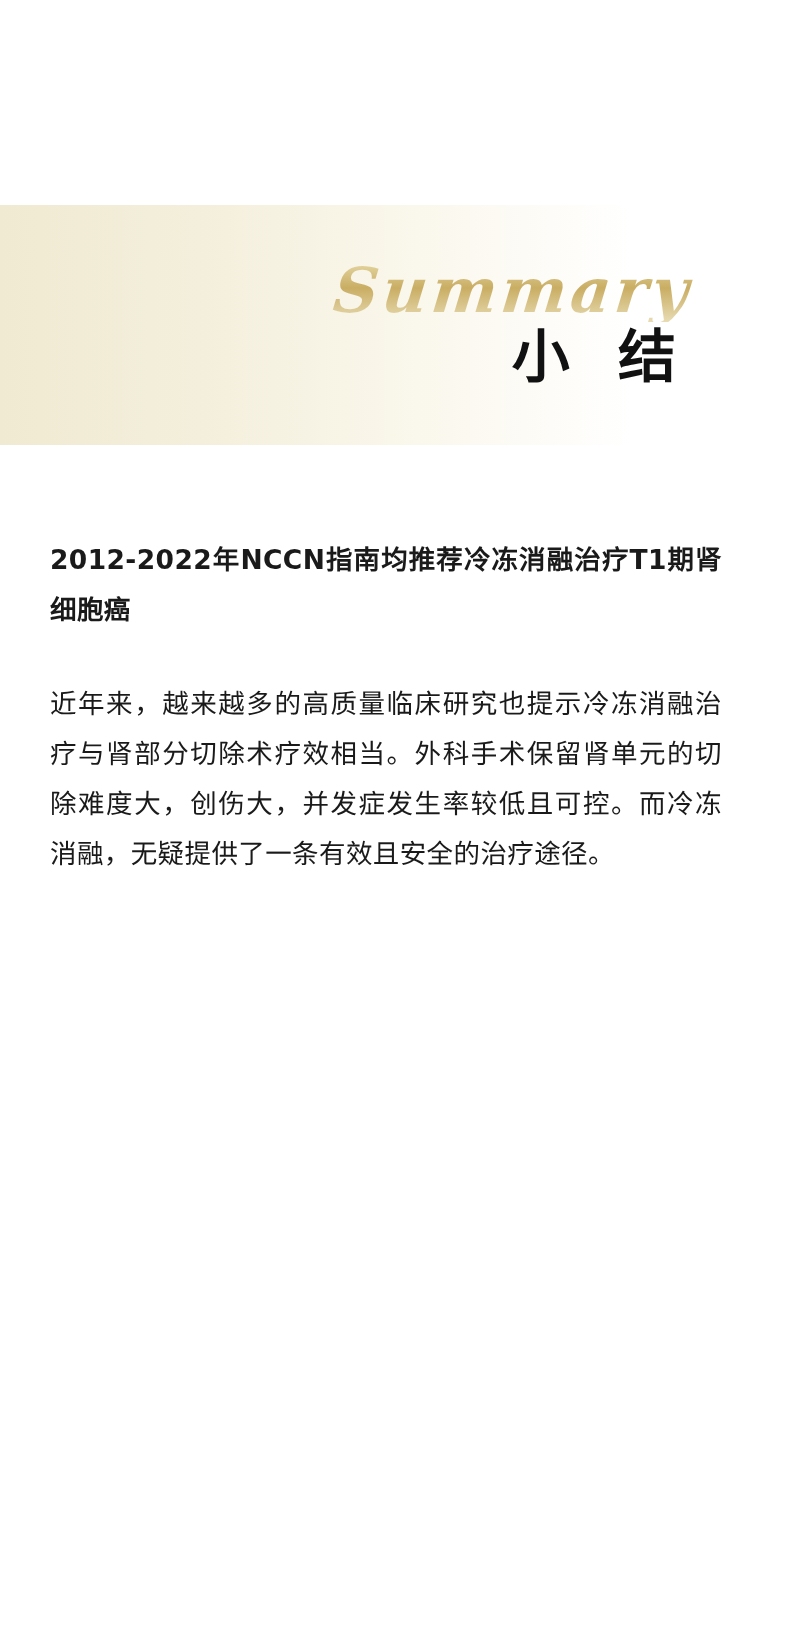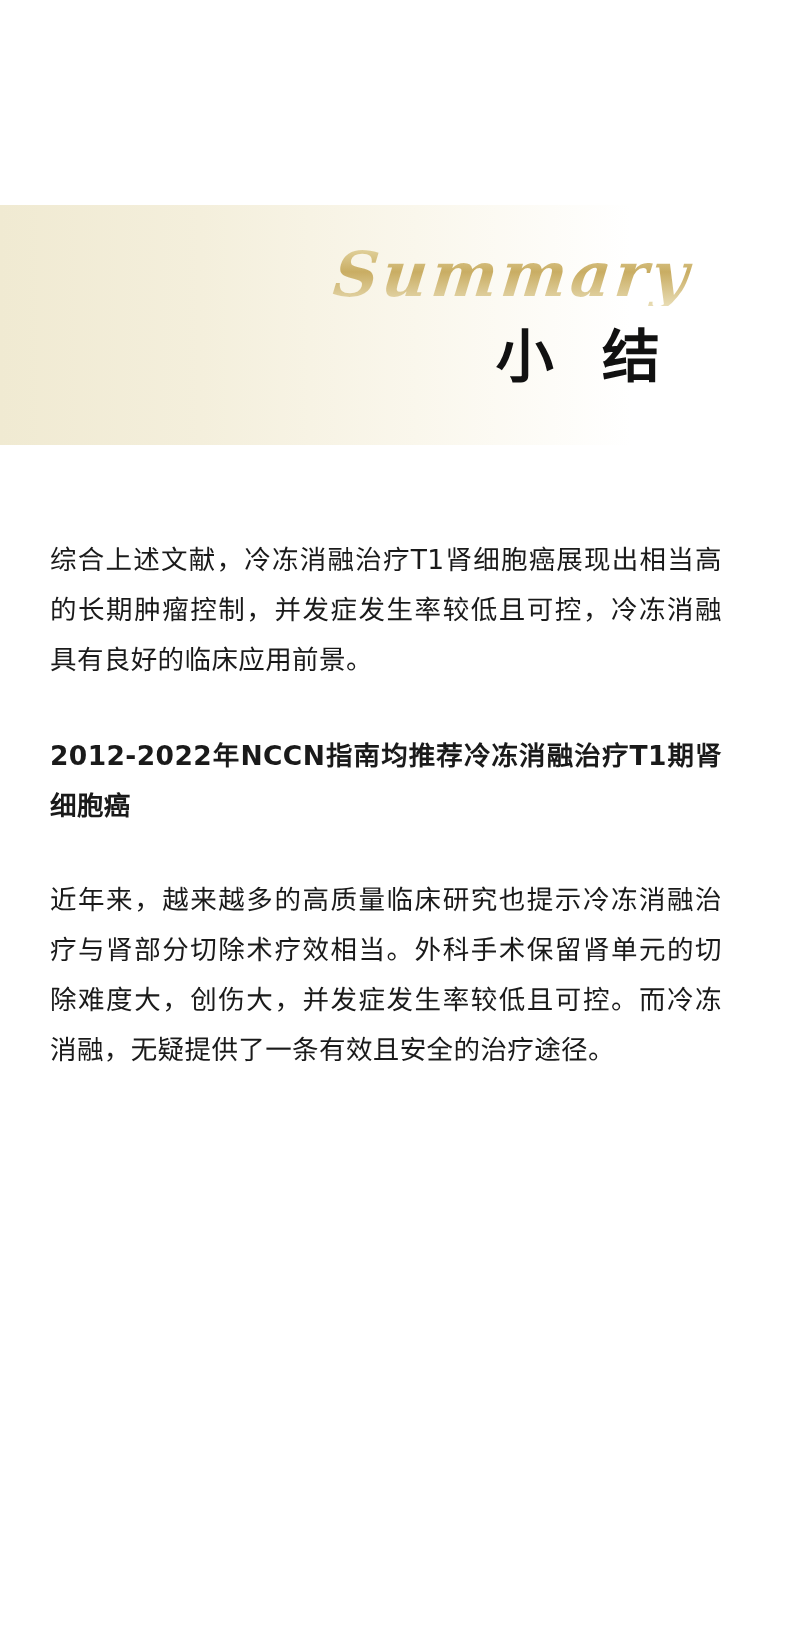--- a/index.html
+++ b/index.html
@@ -53,21 +53,21 @@
     padding-right: 4px;
     transform: skewX(-6deg);
   }
   .cn-title {
     font-family: "DejaVu Sans", "Liberation Sans", sans-serif;
     font-weight: 700;
     font-size: 58px;
     letter-spacing: 14px;
     line-height: 1.1;
     color: #111111;
-    margin: 16px;
+    margin: 0;
     padding-right: 6px;
   }
 
   
   .content {
     position: absolute;
     left: 50px;
     top: 535px;
     width: 672px;
   }
@@ -94,16 +94,15 @@
 <body>
 
 <div class="banner">
   <div class="banner-inner">
     <div class="script-title">Summary</div>
     <div class="cn-title">小 结</div>
   </div>
 </div>
 
 <div class="content">
-  <p class="para lead">综合上述文献，冷冻消融治疗T1肾细胞癌展现出相当高的长期肿瘤控制，并发症发生率较低且可控，冷冻消融具有良好的临床应用前景。</p>
   <p class="para bold">2012-2022年NCCN指南均推荐冷冻消融治疗T1期肾细胞癌</p>
   <p class="para last">近年来，越来越多的高质量临床研究也提示冷冻消融治疗与肾部分切除术疗效相当。外科手术保留肾单元的切除难度大，创伤大，并发症发生率较低且可控。而冷冻消融，无疑提供了一条有效且安全的治疗途径。</p>
 </div>
 
 </body></html>

